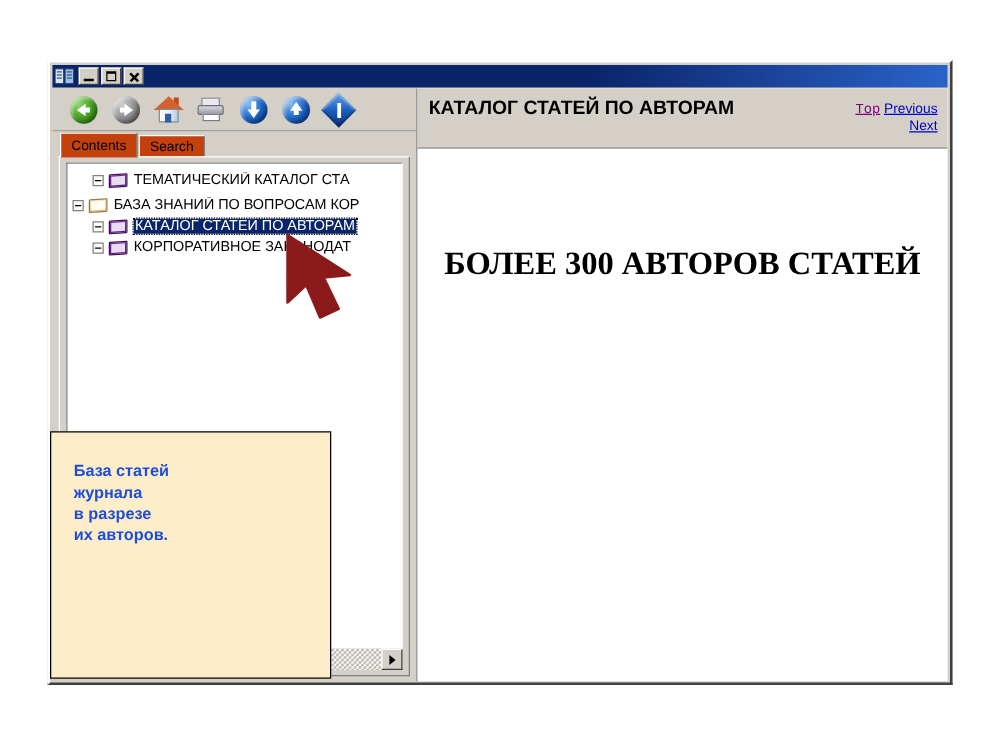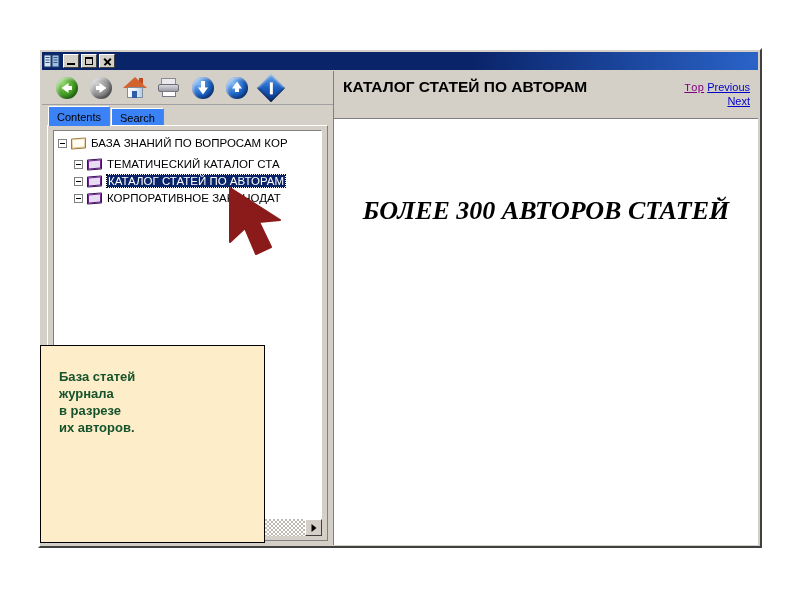--- a/index.html
+++ b/index.html
@@ -180,21 +180,21 @@
     height: 20px;
     display: flex;
     align-items: flex-end;
   }
   .tab {
     height: 18px;
     padding: 0 8px;
     font-size: 11px;
     line-height: 18px;
     color: #000;
-    background: #3b82f6;
+    background: #c2410c;
     border-top: 1px solid #ffffff;
     border-left: 1px solid #ffffff;
     border-right: 1px solid #808080;
     box-sizing: border-box;
     margin-right: 1px;
     position: relative;
   }
   .tab.active { height: 20px; line-height: 20px; z-index: 3; }
 
   
@@ -318,21 +318,21 @@
     background: #fdedc8;
     border: 1px solid #000000;
     box-sizing: border-box;
     z-index: 20;
   }
   #note .note-text {
     position: absolute;
     left: 18px; top: 22px;
     font-size: 13px;
     font-weight: bold;
-    color: #14532d;
+    color: #1d4ed8;
     line-height: 17px;
     white-space: pre-line;
   }
 
   
   #topicpane {
     position: absolute;
     left: 293px; top: 21px;
     width: 425px;
     height: 474px;
@@ -378,21 +378,20 @@
   #topic-heading {
     position: absolute;
     left: 0; right: 0; top: 75px;
     text-align: center;
     font-family: "Liberation Serif", serif;
     font-weight: bold;
     font-size: 26px;
     line-height: 34px;
     color: #000000;
     padding: 0 18px;
-    font-style: italic;
   }
 
   
   #cursor {
     position: absolute;
     left: 226px; top: 186px;
     width: 84px; height: 74px;
     z-index: 50;
     pointer-events: none;
   }
@@ -474,36 +473,36 @@
   </div>
 
   <div id="tabstrip">
     <div class="tab active">Contents</div>
     <div class="tab">Search</div>
   </div>
 
   <div id="navpane">
     <div id="treebox">
 
+      <div class="tnode lvl1" style="margin-top:5px;">
+        <span class="expander"></span>
+        <span class="bookicon">
+          <span class="bk"></span>
+            <span class="pg"></span>
+        </span>
+        <span class="tlabel">ТЕМАТИЧЕСКИЙ КАТАЛОГ СТА</span>
+      </div>
+
       <div class="tnode lvl0" style="margin-top:4px;">
         <span class="expander"></span>
         <span class="bookicon open">
           <span class="bk"></span>
             <span class="pg"></span>
         </span>
         <span class="tlabel">БАЗА ЗНАНИЙ ПО ВОПРОСАМ КОР</span>
-      </div>
-
-      <div class="tnode lvl1" style="margin-top:5px;">
-        <span class="expander"></span>
-        <span class="bookicon">
-          <span class="bk"></span>
-            <span class="pg"></span>
-        </span>
-        <span class="tlabel">ТЕМАТИЧЕСКИЙ КАТАЛОГ СТА</span>
       </div>
 
       <div class="tnode lvl1 selected" style="margin-top:1px;">
         <span class="expander"></span>
         <span class="bookicon">
           <span class="bk"></span>
             <span class="pg"></span>
         </span>
         <span class="tlabel">КАТАЛОГ СТАТЕЙ ПО АВТОРАМ</span>
       </div>

